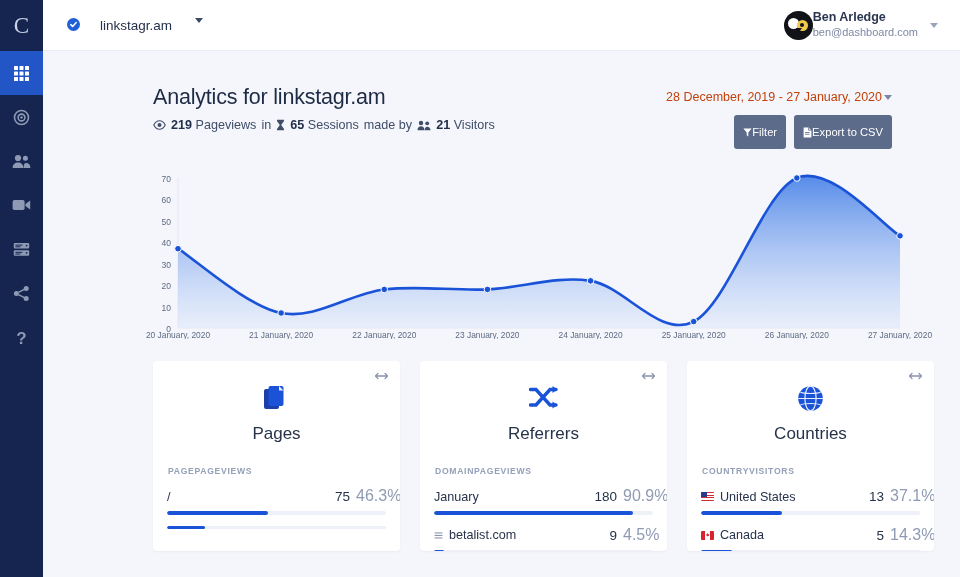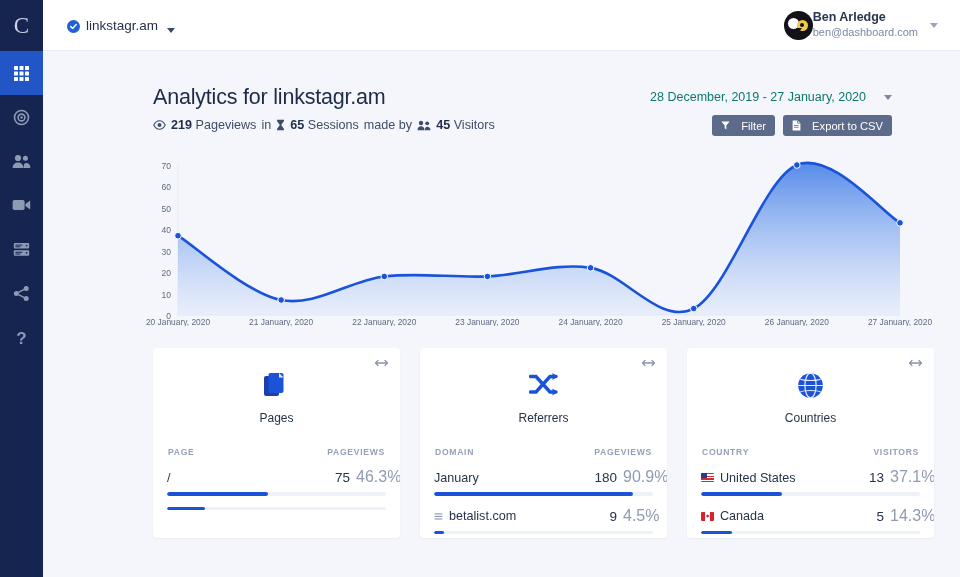--- a/index.html
+++ b/index.html
@@ -40,21 +40,21 @@
   .right { flex: 1; display: flex; flex-direction: column; min-width: 0; }
 
   
   .topbar {
     height: 51px; background: #ffffff;
     display: flex; align-items: center;
     padding: 0 22px 0 24px;
     border-bottom: 1px solid #e9edf5;
     flex: 0 0 51px;
   }
-  .site-pill { display: flex; align-items: flex-end; gap: 6px; cursor: pointer; }
+  .site-pill { display: flex; align-items: flex-start; gap: 20px; cursor: pointer; }
   .check-badge {
     width: 13px; height: 13px; border-radius: 50%;
     background: #1f5fd8; display: flex; align-items: center; justify-content: center;
     flex: 0 0 13px;
   }
   .check-badge svg { display:block; }
   .site-name { font-size: 13.5px; color: #25324b; }
   .caret-dark { width: 0; height: 0; border-left: 4px solid transparent;
            border-right: 4px solid transparent; border-top: 5px solid #3b4a66; margin-left: 3px; }
   .spacer { flex: 1; }
@@ -102,30 +102,30 @@
     margin-top: 8px; font-size: 12.6px; color: #3f4d68;
     display: flex; align-items: center; gap: 0;
   }
   .page-sub .ico { margin-right: 5px; display: inline-flex; vertical-align: middle; }
   .page-sub b { font-weight: bold; color: #22304c; text-align: center; }
   .page-sub .seg { display: inline-flex; align-items: center; }
   .page-sub .seg + .seg { margin-left: 5px; }
 
   .head-right { margin-left: auto; text-align: right; padding-top: 2px; }
   .date-range {
-    font-size: 12.5px; color: #0f766e; display: inline-flex;
-    align-items: center; gap: 18px; cursor: pointer;
+    font-size: 12.5px; color: #c2410c; display: inline-flex;
+    align-items: center; gap: 2px; cursor: pointer;
   }
   .date-caret { width: 0; height: 0; border-left: 4px solid transparent;
            border-right: 4px solid transparent; border-top: 5px solid #7c879e; }
   .btn-row { margin-top: 10px; display: flex; gap: 8px; justify-content: flex-end; }
   .btn {
     background: #5c6b8a; color: #ffffff; border: none;
-    border-radius: 3px; font-size: 11.2px; height: 21px;
-    padding: 0 9px; display: inline-flex; align-items: center; gap: 11px;
+    border-radius: 3px; font-size: 11.2px; height: 34px;
+    padding: 0 9px; display: inline-flex; align-items: center; gap: 0;
     cursor: pointer; font-family: "Liberation Sans", sans-serif;
   }
   .btn svg { display: block; }
 
   
   .chart-wrap { padding: 18px 68px 0 100px; position: relative; }
   .chart-svg { display: block; }
   .ytick { font-size: 8.5px; fill: #5e6a82; font-family: "Liberation Sans", sans-serif; }
   .xtick { font-size: 8.4px; fill: #5e6a82; font-family: "Liberation Sans", sans-serif; }
 
@@ -139,25 +139,25 @@
     padding: 10px 14px 0 14px; position: relative;
     height: 190px; overflow: hidden;
     box-shadow: 0 1px 2px rgba(30,45,80,0.05);
   }
   .card-expand {
     position: absolute; right: 12px; top: 11px; cursor: pointer;
     color: #8792ab; line-height: 0;
   }
   .card-icon { text-align: center; margin-top: 14px; height: 30px; }
   .card-title {
-    text-align: center; font-size: 12px; color: #273349;
+    text-align: center; font-size: 17px; color: #273349;
     margin-top: 9px; font-weight: normal;
   }
   .card-cols {
-    display: flex; justify-content: space-between;
+    display: flex; justify-content: flex-start;
     font-size: 8.6px; color: #94a0b8; letter-spacing: 0.7px;
     font-weight: bold; margin-top: 22px; padding: 0 1px;
   }
   .row { margin-top: 11px; }
   .row-line {
     display: flex; align-items: baseline; gap: 6px;
   }
   .row-label {
     font-size: 12.6px; color: #27334a; flex: 1;
     white-space: nowrap; overflow: hidden; text-overflow: ellipsis;
@@ -343,21 +343,21 @@
             <span class="seg">made by</span>
             <span class="seg">
               <span class="ico">
                 <svg width="14" height="11" viewBox="0 0 14 11">
                   <circle cx="4" cy="3" r="2.2" fill="#3f4d68"></circle>
                   <circle cx="10.2" cy="3.3" r="1.9" fill="#3f4d68"></circle>
                   <path d="M0.5 10.2 C0.5 7.5 2 6.2 4 6.2 C6 6.2 7.5 7.5 7.5 10.2 Z" fill="#3f4d68"></path>
                   <path d="M7.8 10.2 C7.8 8 8.5 6.7 10.2 6.7 C12 6.7 13.5 7.9 13.5 10.2 Z" fill="#3f4d68"></path>
                 </svg>
               </span>
-              <b>45</b>&nbsp;<span>Visitors</span>
+              <b>21</b>&nbsp;<span>Visitors</span>
             </span>
           </div>
         </div>
 
         <div class="head-right">
           <div class="date-range">
             <span>28 December, 2019 - 27 January, 2020</span>
             <span class="date-caret"></span>
           </div>
           <div class="btn-row">

